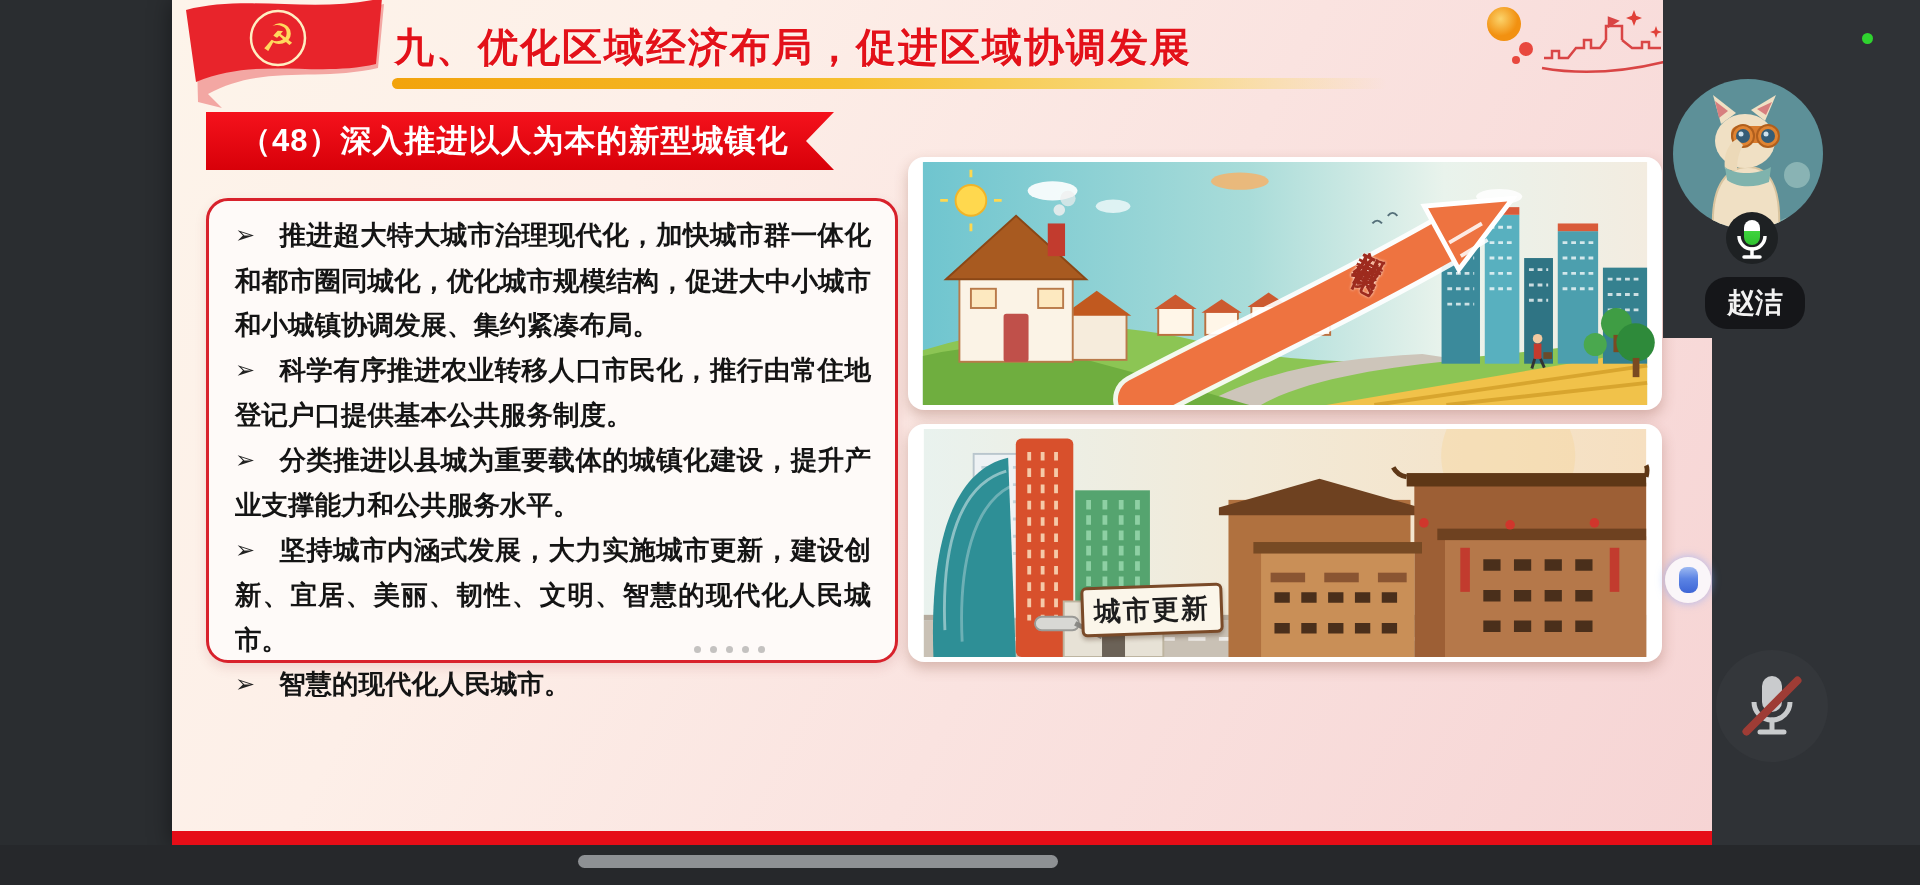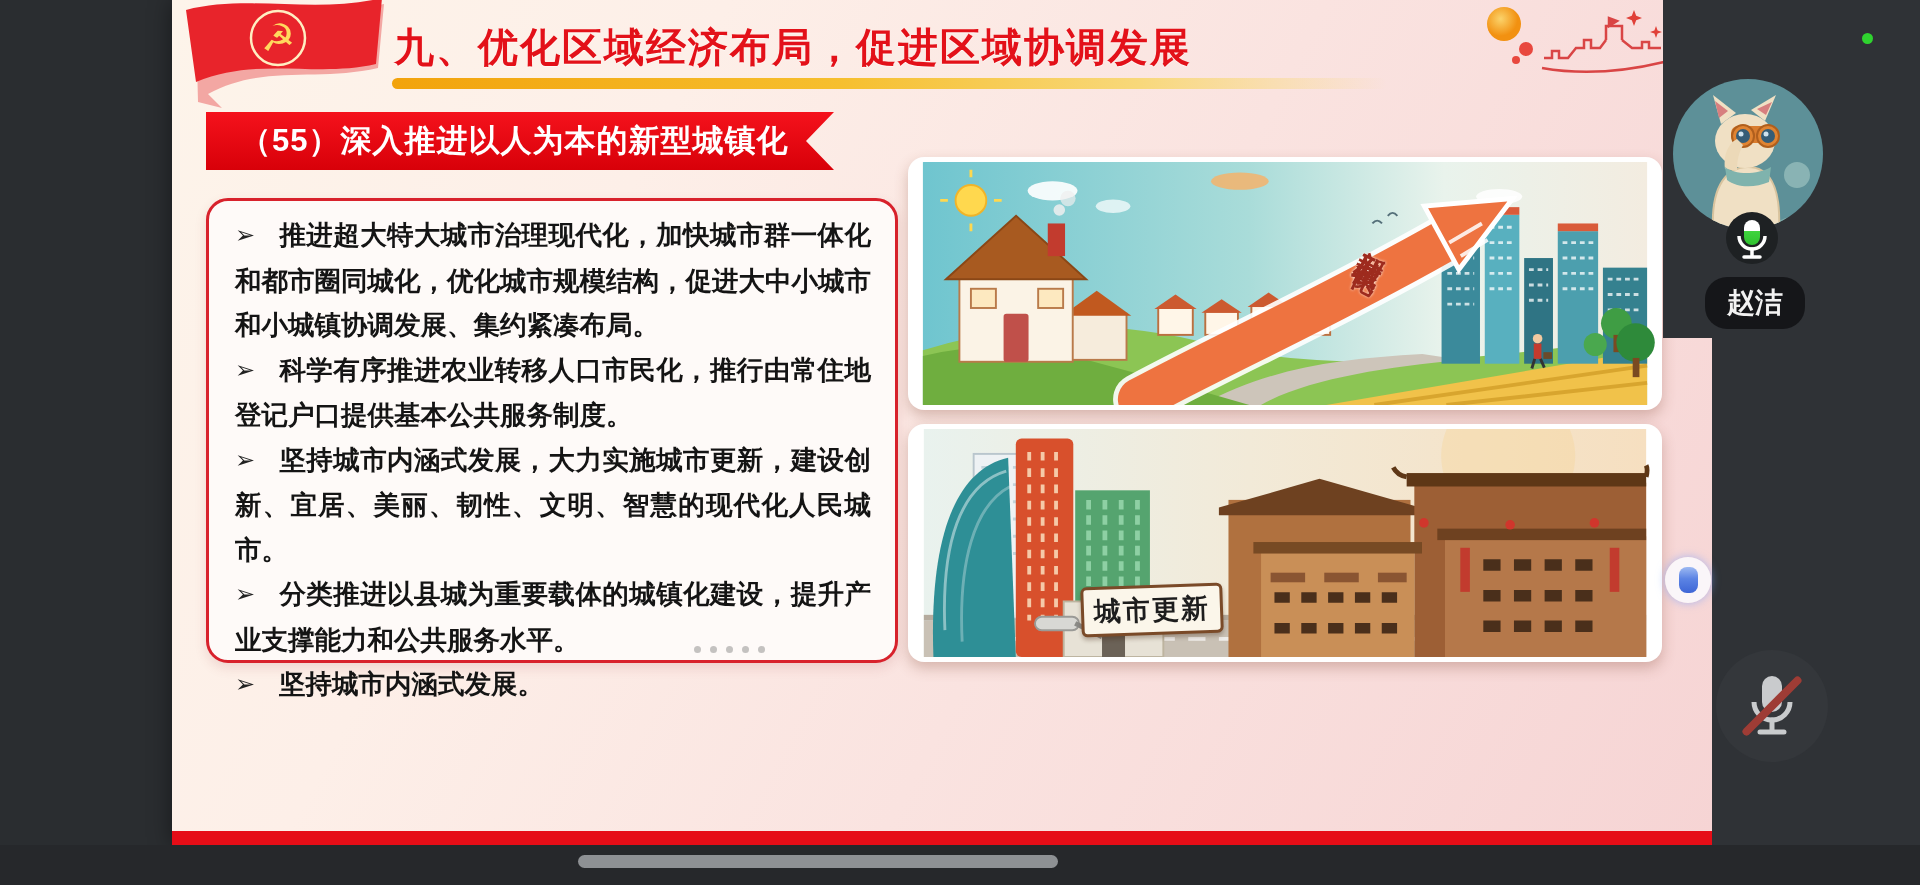--- a/index.html
+++ b/index.html
@@ -132,29 +132,29 @@
           <path d="M131,24 v-8 l8,3 z" fill="#d94545"></path>
           <path d="M144,38 l10,8 h10 v-6 h7 v6 h12"></path>
           <path d="M64,66 Q120,76 186,60"></path>
         </g>
         <path d="M156,8 l2.2,5.8 5.8,2.2 -5.8,2.2 -2.2,5.8 -2.2,-5.8 -5.8,-2.2 5.8,-2.2 z" fill="#e04038"></path>
         <path d="M178,24 l1.6,4.4 4.4,1.6 -4.4,1.6 -1.6,4.4 -1.6,-4.4 -4.4,-1.6 4.4,-1.6 z" fill="#e04038"></path>
       </svg>
     </div>
 
     <div class="ribbon">
-      <span>（55）深入推进以人为本的新型城镇化</span>
+      <span>（48）深入推进以人为本的新型城镇化</span>
     </div>
 
     <div class="textbox">
       <p class="bullet"><span class="marker">➢</span><span>推进超大特大城市治理现代化，加快城市群一体化和都市圈同城化，优化城市规模结构，促进大中小城市和小城镇协调发展、集约紧凑布局。</span></p>
       <p class="bullet"><span class="marker">➢</span><span>科学有序推进农业转移人口市民化，推行由常住地登记户口提供基本公共服务制度。</span></p>
+      <p class="bullet"><span class="marker">➢</span><span>分类推进以县城为重要载体的城镇化建设，提升产业支撑能力和公共服务水平。</span></p>
       <p class="bullet"><span class="marker">➢</span><span>坚持城市内涵式发展，大力实施城市更新，建设创新、宜居、美丽、韧性、文明、智慧的现代化人民城市。</span></p>
-      <p class="bullet"><span class="marker">➢</span><span>分类推进以县城为重要载体的城镇化建设，提升产业支撑能力和公共服务水平。</span></p>
-      <p class="bullet"><span class="marker">➢</span><span>坚持城市内涵式发展。</span></p>
+      <p class="bullet"><span class="marker">➢</span><span>智慧的现代化人民城市。</span></p>
     </div>
 
     <div class="dots">
       <i></i>
         <i></i>
         <i></i>
         <i></i>
         <i></i>
     </div>
 

